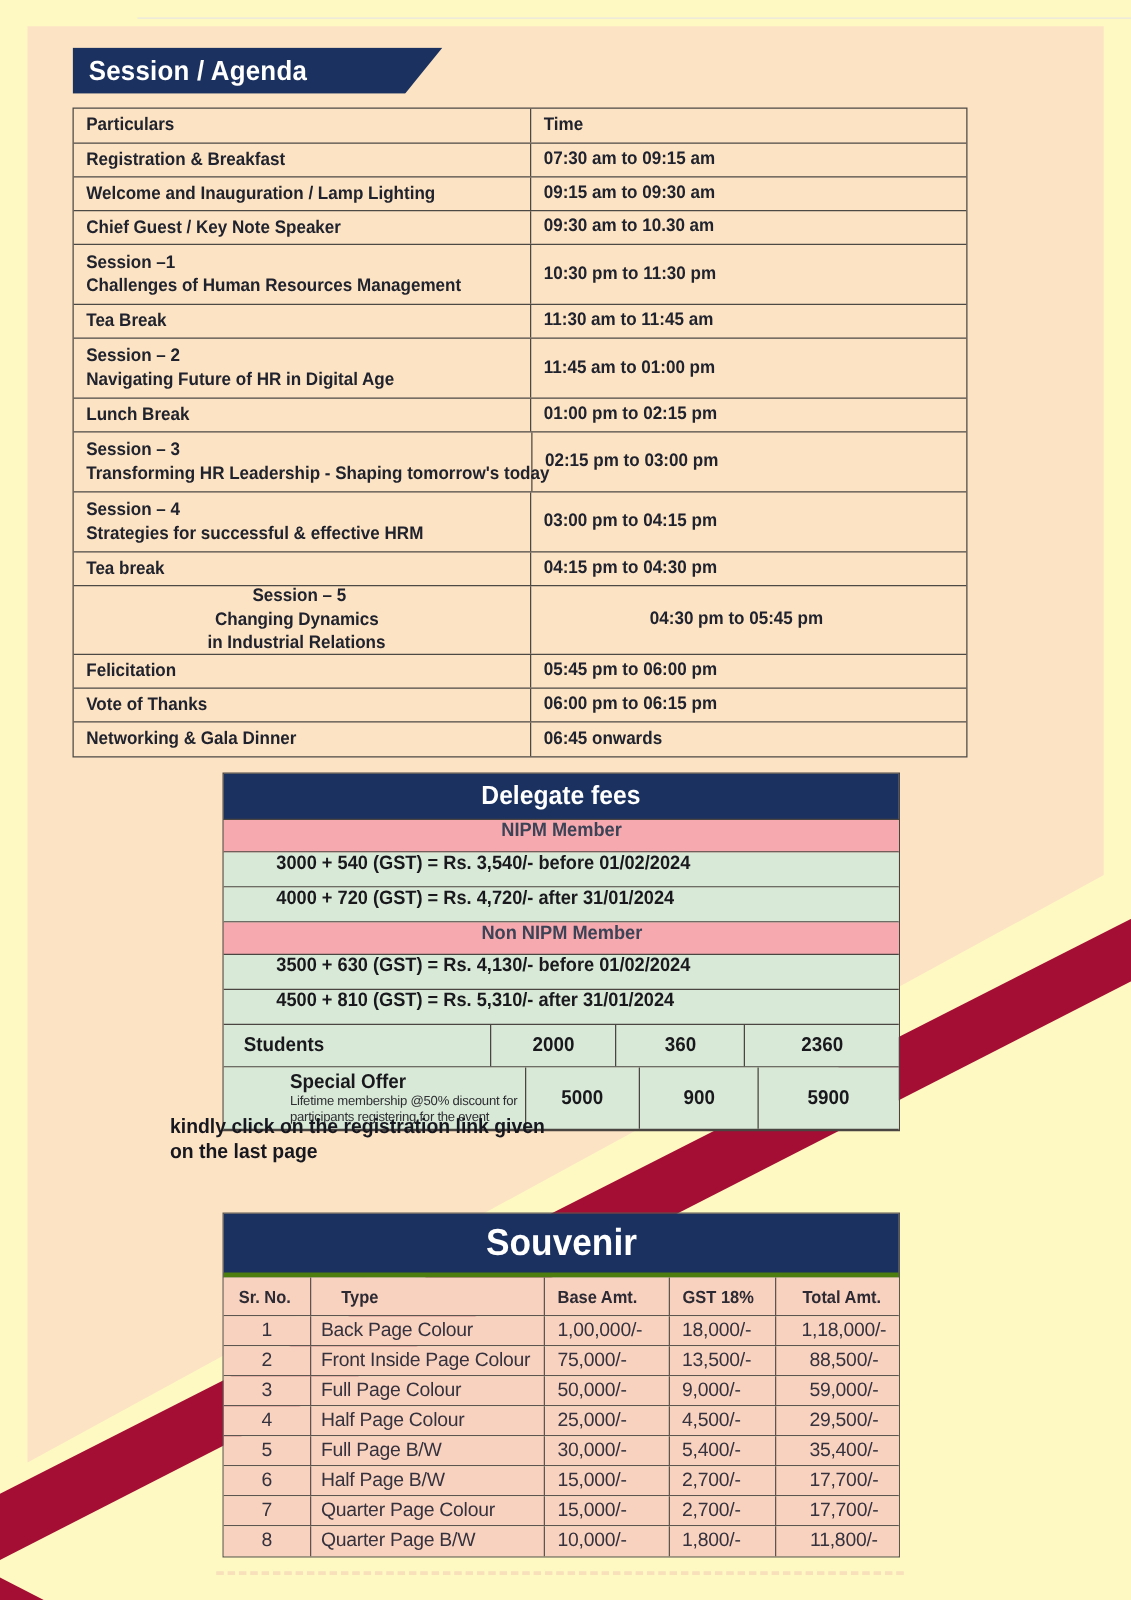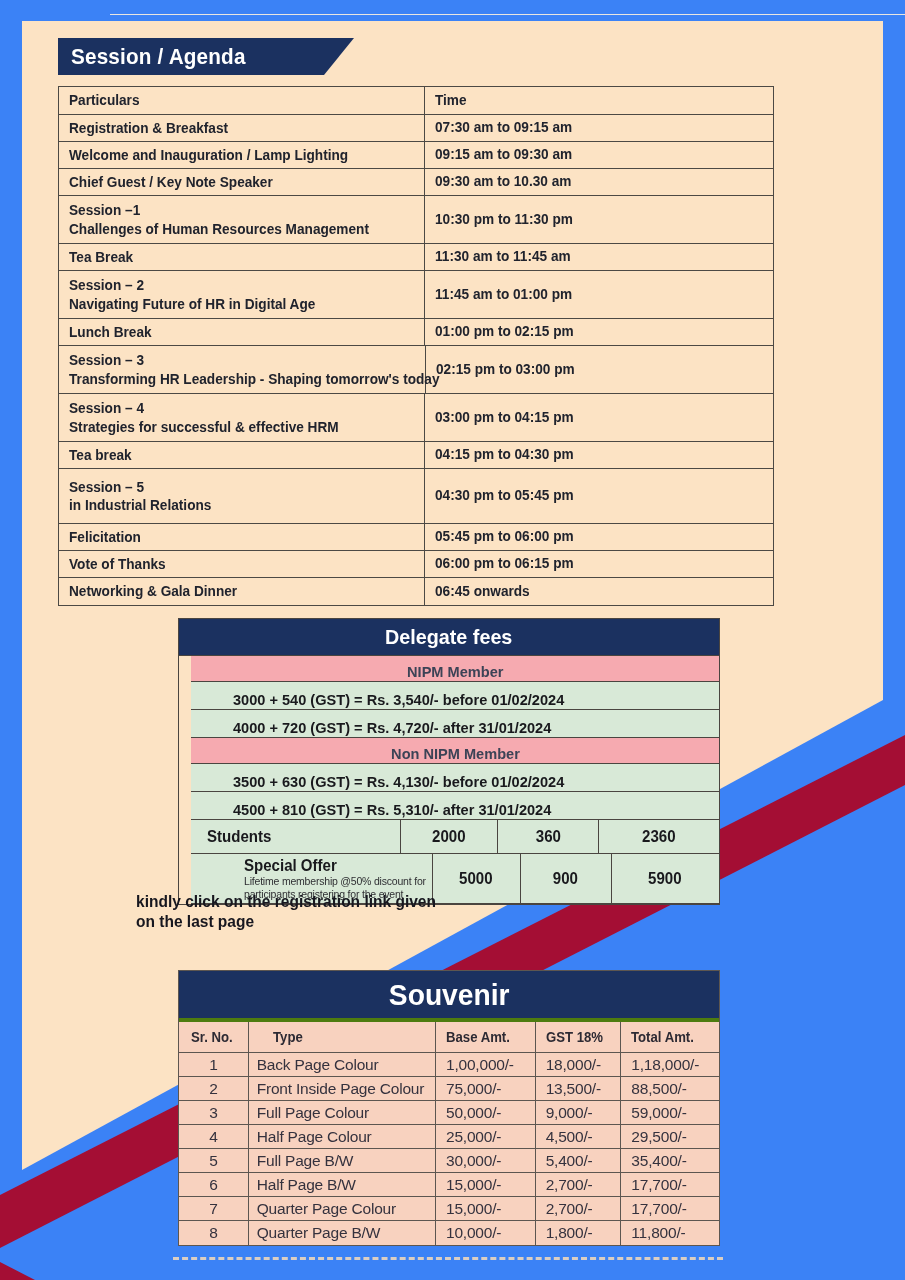--- a/index.html
+++ b/index.html
@@ -2,21 +2,21 @@
 <html style="--peach: #fce3c4; --navy: #1b3160; --pink: #f6aab0; --green: #d8e9d7; --salmon: #f8d2bf; --maroon: #a40e34; --bdark: #4c4944; --ink: #20232d;"><head>
 <meta charset="utf-8">
 <style>
   :root{
     --peach:#fce3c4; --navy:#1b3160; --pink:#f6aab0; --green:#d8e9d7;
     --salmon:#f8d2bf; --maroon:#a40e34; --bdark:#4c4944; --ink:#20232d;
   }
   *{box-sizing:border-box; margin:0; padding:0;}
   html,body{background:#ffffff;}
   body{font-family:"Liberation Sans", sans-serif;}
-  #page{position:relative; width:905px; height:1280px; background:#3b82f6; overflow:hidden;}
+  #page{position:relative; width:905px; height:1280px; background:#fef9c3; overflow:hidden;}
   #bg{position:absolute; left:0; top:0; z-index:0;}
   .topline{position:absolute; top:14px; left:110px; width:795px; height:1px; background:#e9e6e1; z-index:1;}
   .bottomdash{position:absolute; top:1257px; left:173px; width:550px; border-top:3px dashed #f7dcba; opacity:.85; z-index:1;}
 
   .cnd{display:inline-block; transform:scaleX(0.94); transform-origin:left center; white-space:nowrap;}
   .cndc{display:inline-block; transform:scaleX(0.94); transform-origin:center center; white-space:nowrap;}
 
   
   .banner{position:absolute; left:58px; top:38px; width:296px; height:37px; z-index:2;
     background:var(--navy); clip-path:polygon(0 0,100% 0,calc(100% - 30px) 100%,0 100%);
@@ -28,28 +28,28 @@
     border:1.5px solid var(--bdark); color:var(--ink);}
   .arow{display:flex; border-bottom:1px solid var(--bdark);}
   .arow:last-child{border-bottom:none;}
   .acell{padding:3px 10px; display:flex; flex-direction:column; justify-content:center;}
   .acell.part{width:367px; border-right:1px solid var(--bdark);}
   .acell.time{width:349px;}
   .ahead{height:28px;}
   .ahead .acell{justify-content:center;}
   .ahead span{font-size:19px; font-weight:700;}
   .arow span{font-size:14.5px; font-weight:700; line-height:17.5px;}
-  .r1{height:27px;} .r2{height:48px;} .r3{height:55px;}
+  .r1{height:27px;} .r2{height:48px;} .r3{height:55px;text-align:center;}
 
   
   .fees{position:absolute; left:178px; top:618px; width:542px; z-index:2;
     border:1px solid #4a4540;}
   .fees .title{height:37px; background:var(--navy); display:flex; align-items:center; justify-content:center; border-bottom:1px solid #4a4540;}
   .fees .title span{color:#fff; font-size:21px; font-weight:700;}
-  .frow{border-bottom:1px solid #4a4540; display:flex; align-items:flex-end;margin-left:12px;}
+  .frow{border-bottom:1px solid #4a4540; display:flex; align-items:flex-start;}
   .frow.pink{height:26px; background:var(--pink); justify-content:center;}
   .frow.pink span{font-size:15.5px; font-weight:700; color:#3c4356;}
   .frow.green{height:28px; background:var(--green); padding-left:42px;}
   .frow.green span{font-size:15.5px; font-weight:700; color:#19191d;}
   .frow.cells{background:var(--green); padding:0;}
   .frow.cells.students{height:34px;}
   .frow.cells.special{height:50px;padding-left:37px;}
   .fcell{height:100%; display:flex; flex-direction:column; justify-content:center; border-right:1px solid #4a4540;}
   .fcell:last-child{border-right:none;}
   .fcell.lab{width:215px; padding-left:16px; align-items:flex-start;}
@@ -64,21 +64,21 @@
 
   
   .souvenir{position:absolute; left:178px; top:970px; width:542px; z-index:2; border:1px solid #5d5650;}
   .souvenir .title{height:51px; background:var(--navy); display:flex; align-items:center; justify-content:center; border-bottom:4px solid #4d7c0f;}
   .souvenir .title span{color:#fff; font-size:30px; font-weight:700;}
   .srow{display:flex; background:var(--salmon); border-bottom:1px solid #5d5650;}
   .souvenir .srow:last-child{border-bottom:none;}
   .srow.head{height:31px;}
   .srow.data{height:24px;}
   .scell{display:flex; align-items:center; border-right:1px solid #5d5650; padding-left:10px; overflow:hidden;}
-  .scell:last-child{border-right:none;}
+  .scell:last-child{border-right:none;justify-content:center;}
   .scell.c0{width:70px; justify-content:center; padding-left:0;}
   .scell.c1{width:188px;} .scell.c2{width:100px;} .scell.c3{width:86px;} .scell.c4{width:98px;}
   .srow.head .scell{font-weight:700; color:#2d2a33; font-size:14px;}
   .srow.head .scell.c1{padding-left:24px;}
   .srow.data .scell{font-weight:400; color:#35323e; font-size:15.5px; letter-spacing:-0.2px;}
   .srow.data .scell.c1{padding-left:8px;}
 </style>
 </head>
 <body>
 
@@ -186,20 +186,21 @@
           <div class="acell part">
             <div class="aline"><span class="cnd">Tea break</span></div>
           </div>
           <div class="acell time">
             <span class="cnd">04:15 pm to 04:30 pm</span>
           </div>
         </div>
         <div class="arow r3">
           <div class="acell part">
             <div class="aline"><span class="cnd">Session – 5</span></div>
+            <div class="aline"><span class="cnd">Changing Dynamics</span></div>
             <div class="aline"><span class="cnd">in Industrial Relations</span></div>
           </div>
           <div class="acell time">
             <span class="cnd">04:30 pm to 05:45 pm</span>
           </div>
         </div>
         <div class="arow r1">
           <div class="acell part">
             <div class="aline"><span class="cnd">Felicitation</span></div>
           </div>

